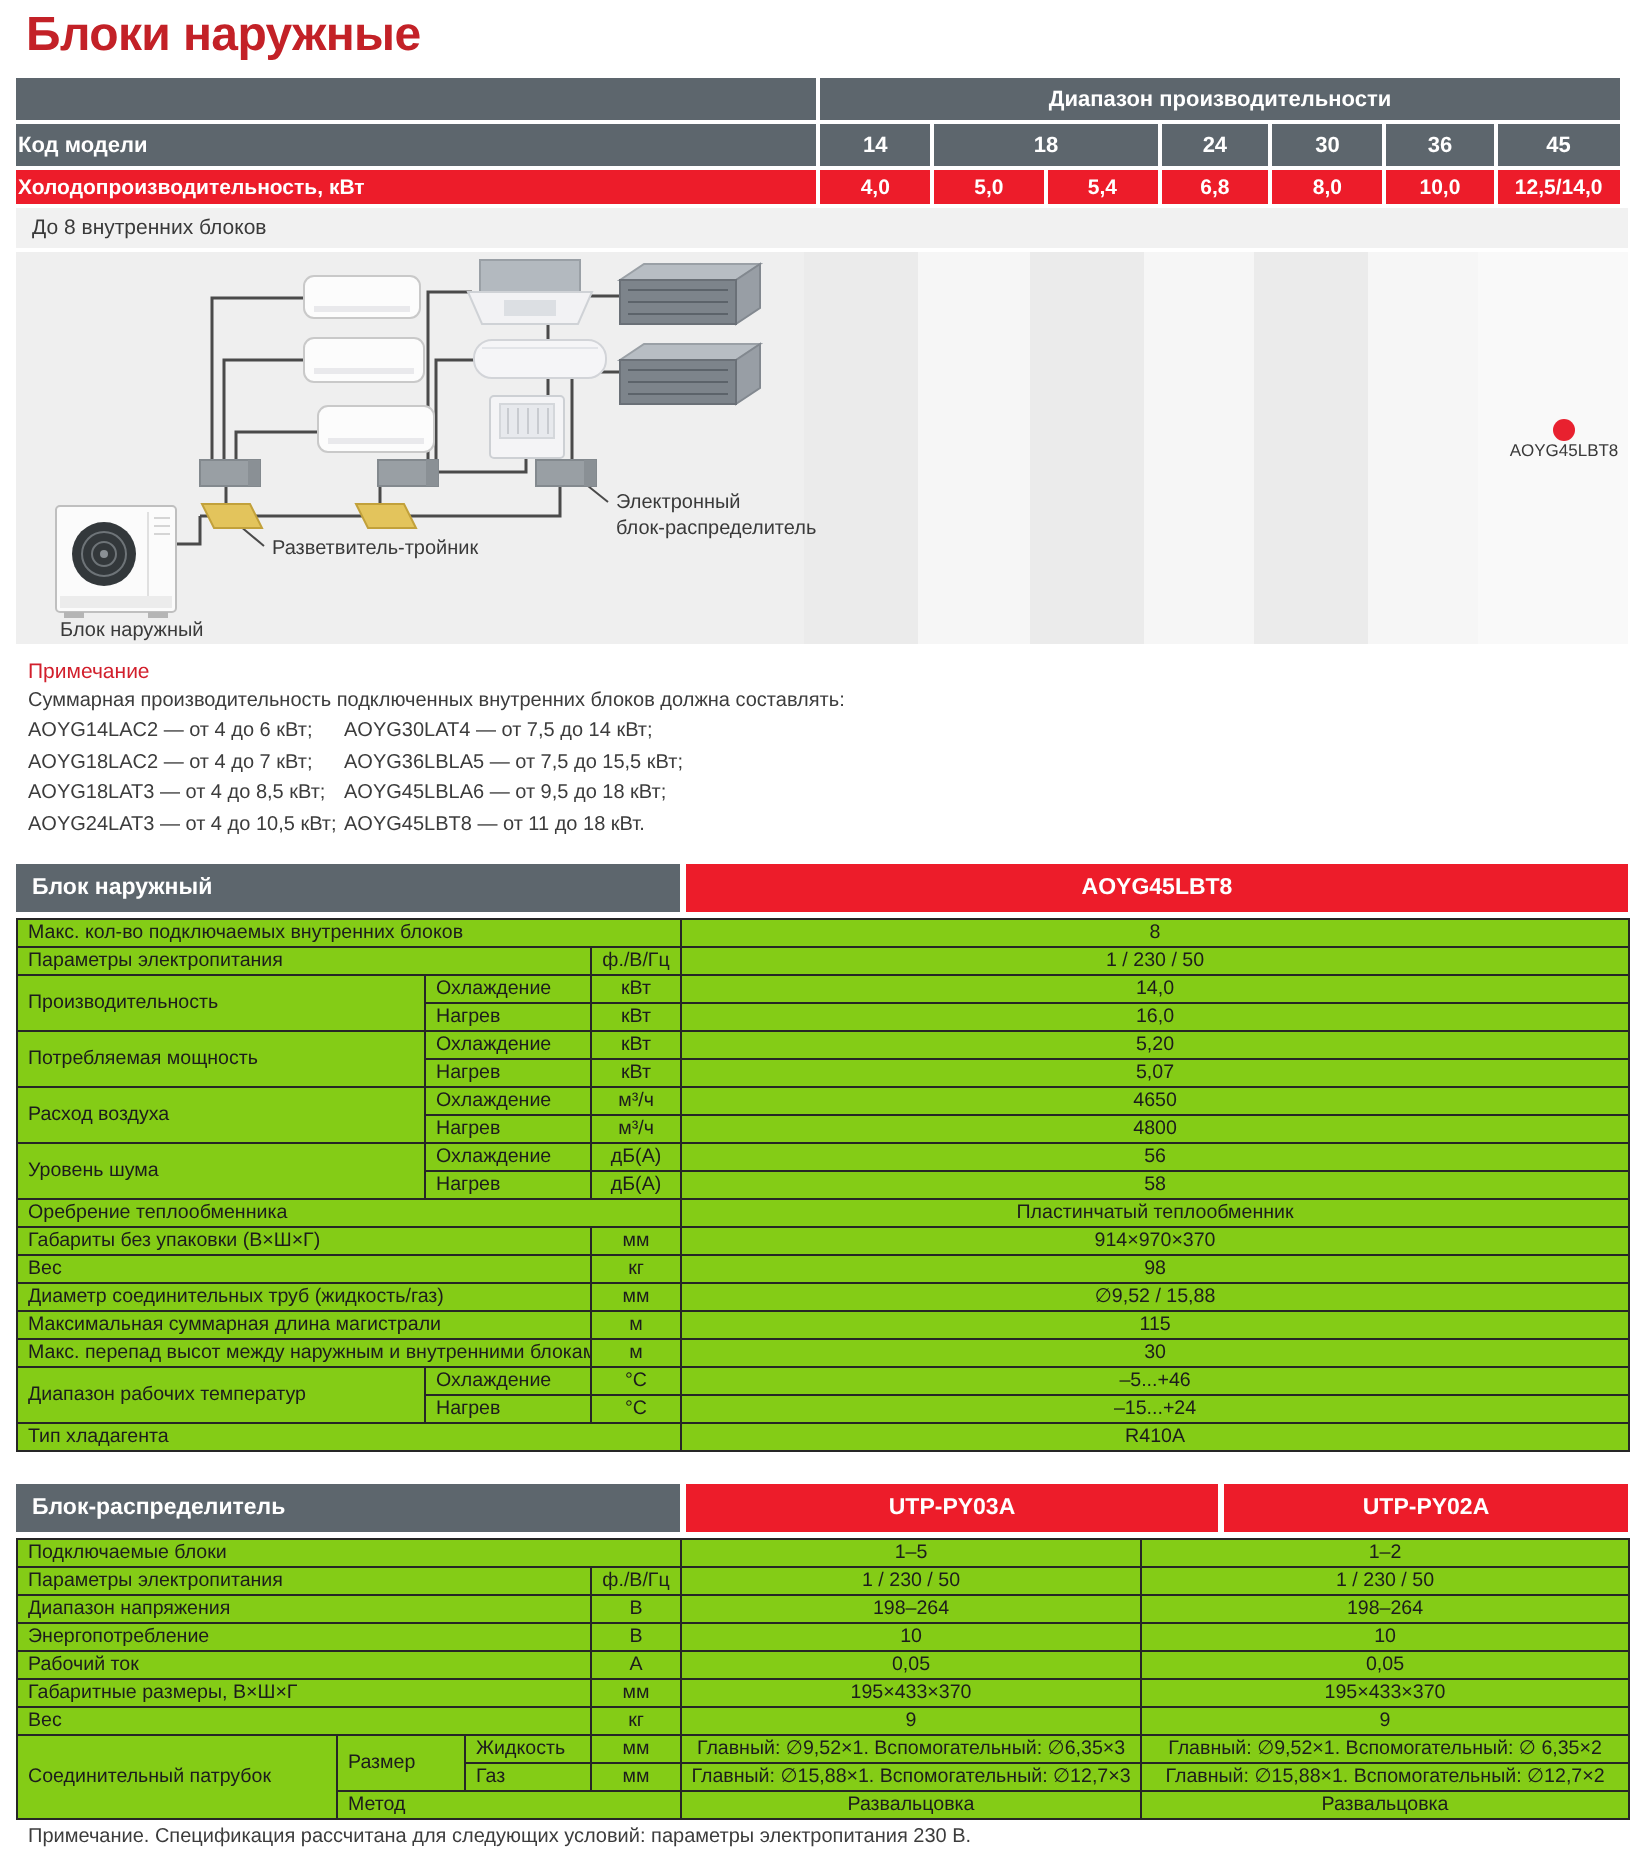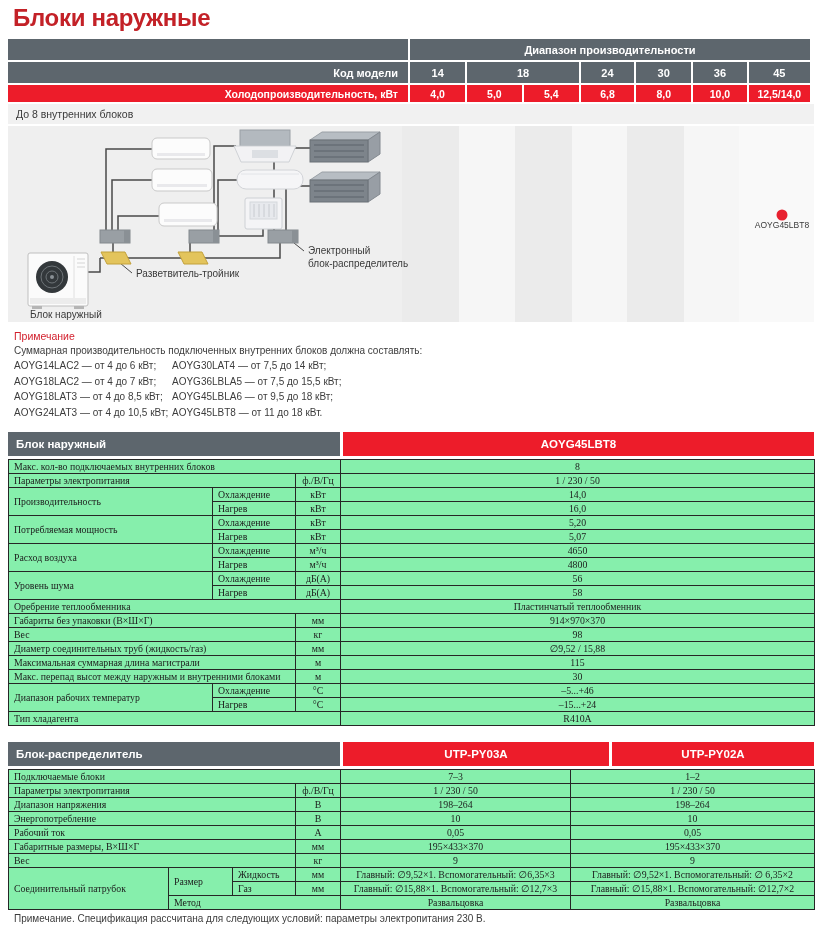--- a/index.html
+++ b/index.html
@@ -8,21 +8,21 @@
   .abs{position:absolute;}
 
   
   #title{left:13px;top:4px;font-size:24px;font-weight:bold;color:#c32127;letter-spacing:-0.3px;margin:0;}
 
   
   #toptable{left:6px;top:37px;width:806px;border-collapse:separate;border-spacing:2px;table-layout:fixed;}
   #toptable td{vertical-align:middle;color:#fff;font-weight:bold;white-space:nowrap;overflow:hidden;}
   #toptable .g{background:#5d666d;}
   #toptable .rd{background:#ed1c2a;}
-  #toptable .lblcell{text-align:right;padding-right:10px;font-size:11px;}
+  #toptable .lblcell{text-align:left;padding-right:10px;font-size:11px;}
   #toptable .cc{text-align:center;font-size:11px;margin-left:30px;}
   #toptable .rowtall td{height:19px;}
   #toptable .rowshort td{height:15px;font-size:10.5px;}
 
   
   #band{left:8px;top:104px;width:806px;height:20px;background:#f1f1f1;
         font-size:10.5px;color:#3a3a3a;line-height:20px;padding-left:8px;box-sizing:border-box;}
   #diagram{left:8px;top:126px;width:806px;height:196px;background:#efefef;}
   #diagram svg{display:block;width:806px;height:196px;}
   .dtext{font-size:10px;fill:#3a3a3a;}
@@ -36,21 +36,21 @@
 
   
   .spec-head{left:8px;width:806px;height:24px;display:flex;gap:3px;}
   .spec-head .t{background:#5d666d;color:#fff;font-weight:bold;font-size:11.5px;line-height:24px;
                 padding-left:8px;box-sizing:border-box;width:332px;}
   .spec-head .m{background:#ed1c2a;color:#fff;font-weight:bold;font-size:11.5px;line-height:24px;text-align:center;flex:1;}
   .spec-head .m1{background:#ed1c2a;color:#fff;font-weight:bold;font-size:11.5px;line-height:24px;text-align:center;width:266px;}
   #head1{top:432px;} #head2{top:742px;}
 
   
-  .spec{left:8px;width:806px;border-collapse:collapse;table-layout:fixed;background:#86efac;font-family:Liberation Serif, serif;}
+  .spec{left:8px;width:806px;border-collapse:collapse;table-layout:fixed;background:#84cc16;}
   .spec td{border:1px solid #262626;height:13px;font-size:9.8px;line-height:12px;
            padding:0 2px 0 5px;color:#1c1c1c;white-space:nowrap;overflow:hidden;}
   .spec td.u,.spec td.v{text-align:center;padding:0 1px;}
   #spec1{top:459px;} #spec2{top:769px;}
 
   
   #footnote{left:14px;top:913px;font-size:10px;color:#3c3c3c;}
 </style>
 </head>
 <body>
@@ -361,21 +361,21 @@
       <col style="width:160px">
       <col style="width:64px">
       <col style="width:63px">
       <col style="width:45px">
       <col style="width:230px">
       <col style="width:244px">
     </colgroup>
   <tbody>
       <tr>
         <td colspan="4">Подключаемые блоки</td>
-        <td class="v">7–3</td>
+        <td class="v">1–5</td>
         <td class="v">1–2</td>
       </tr>
   <tr>
         <td colspan="3">Параметры электропитания</td>
         <td class="u">ф./В/Гц</td>
         <td class="v">1 / 230 / 50</td>
         <td class="v">1 / 230 / 50</td>
       </tr>
   <tr>
         <td colspan="3">Диапазон напряжения</td>

